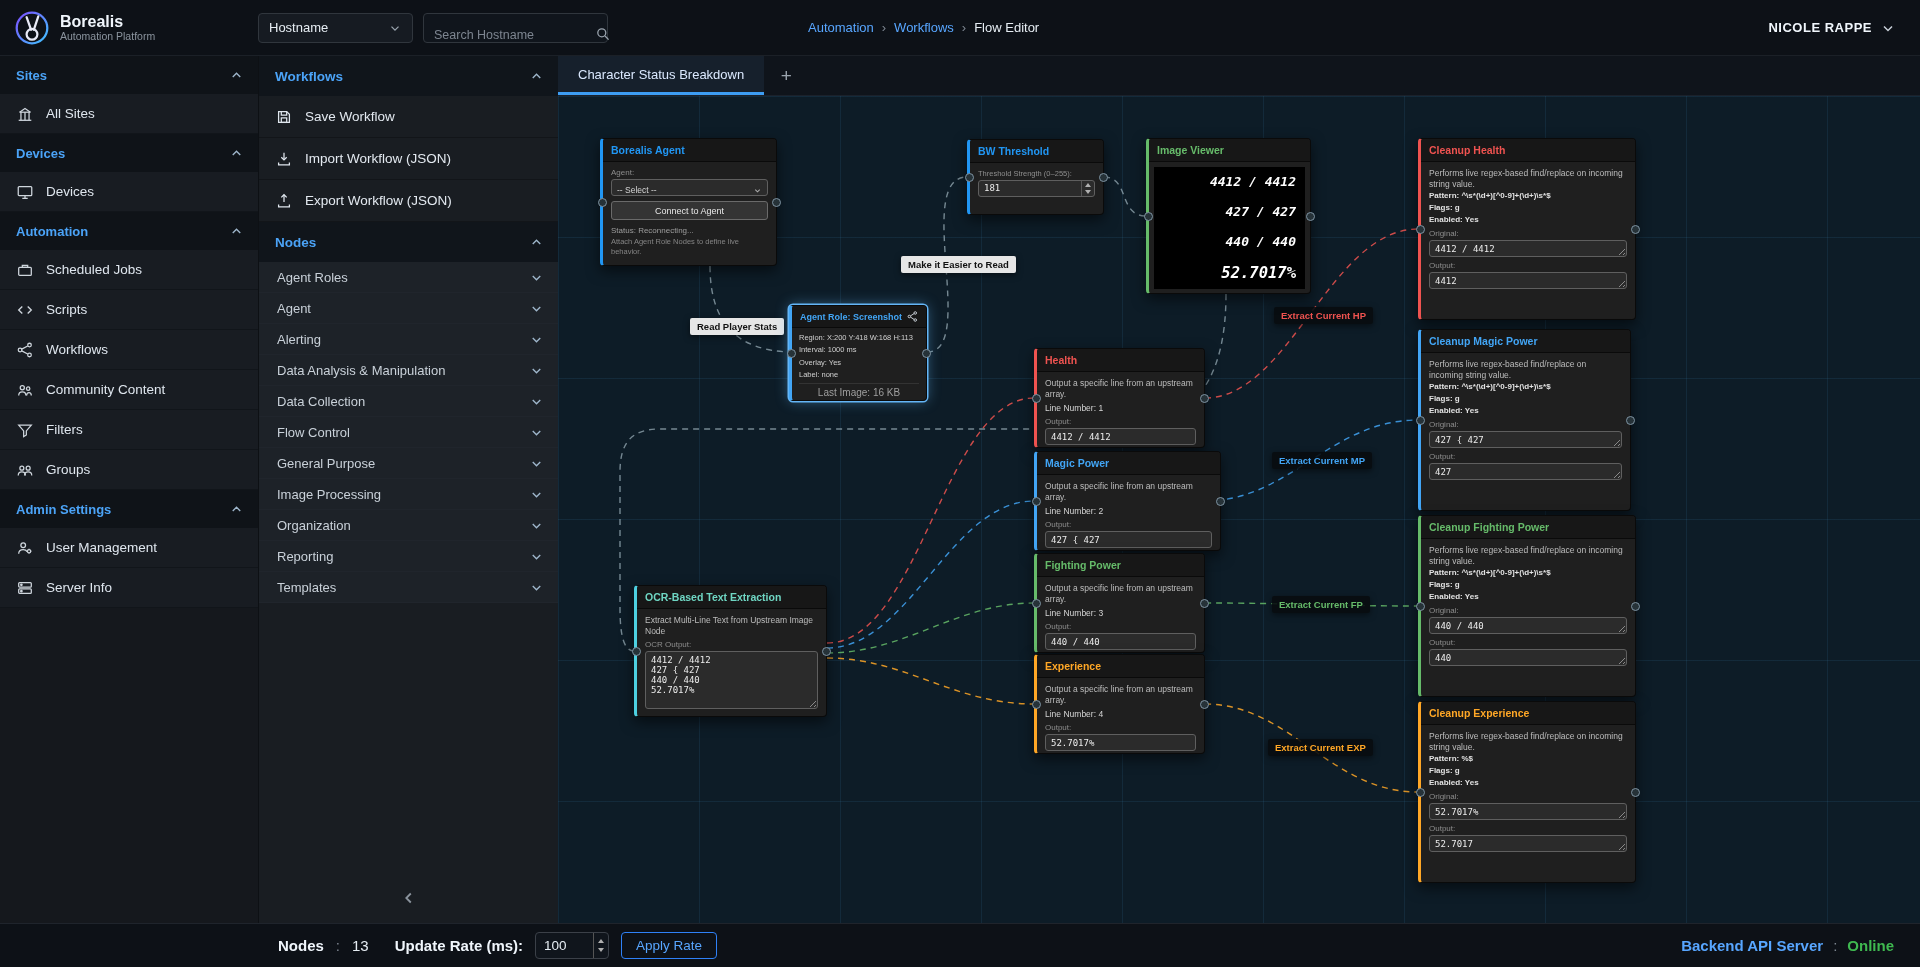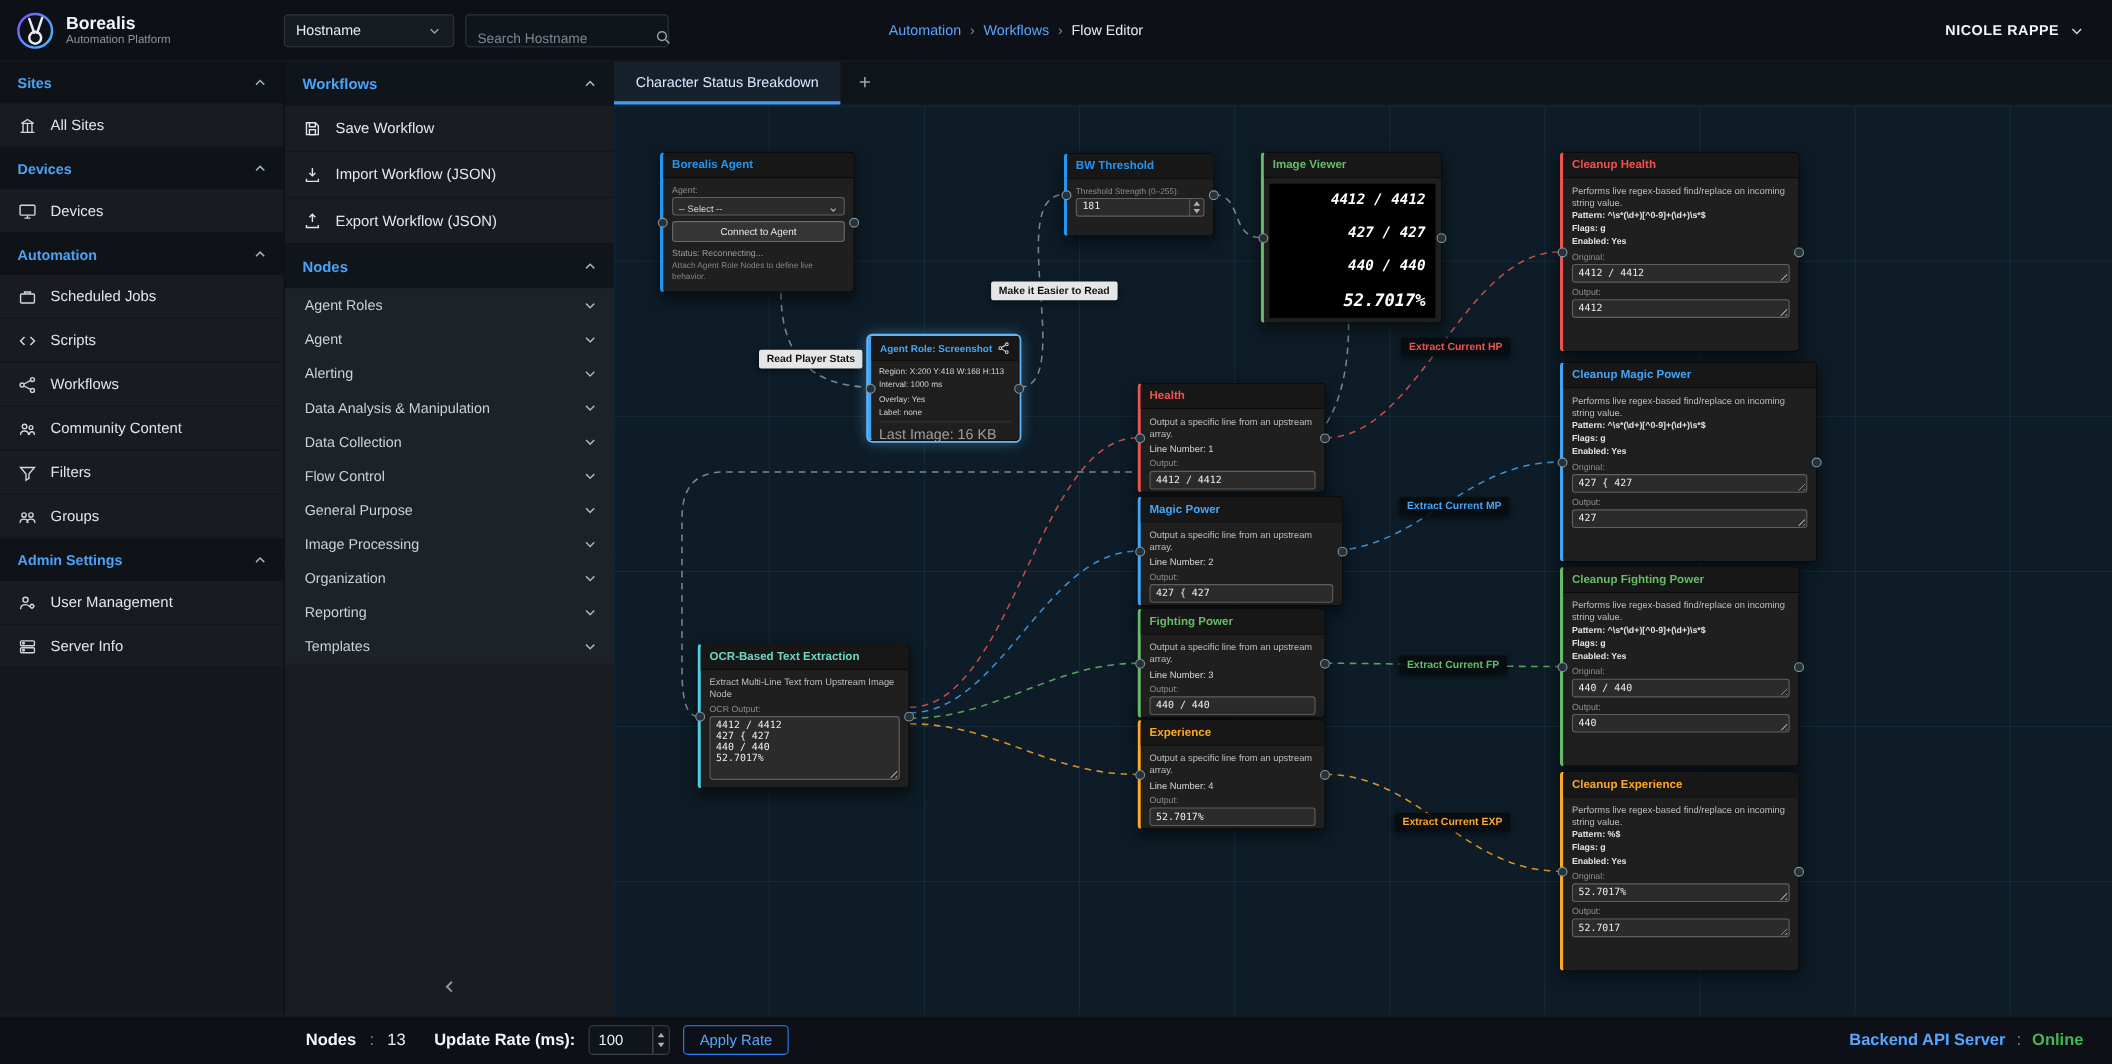--- a/index.html
+++ b/index.html
@@ -95,21 +95,21 @@
   .numval { flex:1; font-size:9px; padding:2px 5px; color:#ececec; font-family:"DejaVu Sans Mono", monospace; }
   .spin { width:13px; border-left:1px solid #555; display:flex; flex-direction:column; align-items:center;
     justify-content:space-evenly; cursor:pointer; }
   .tri-up { width:0; height:0; border-left:3px solid transparent; border-right:3px solid transparent; border-bottom:4px solid #b0b0b0; }
   .tri-dn { width:0; height:0; border-left:3px solid transparent; border-right:3px solid transparent; border-top:4px solid #b0b0b0; }
   .screen { margin:5px; height:122px; background:#000; padding:7px 9px; display:flex; flex-direction:column;
     justify-content:space-between; font-family:"DejaVu Sans Mono", monospace; font-style:italic; font-weight:700;
     color:#ffffff; text-align:right; }
   .sl { font-size:13px; } .sl-big { font-size:15.5px; }
   .rline { font-size:7.5px; color:#d0d0d0; margin-bottom:2.5px; line-height:1.3; }
-  .rfoot { font-size:13px; color:#9e9e9e; text-align:left; border-top:1px solid #333; margin-top:3px; padding-top:3px; }
+  .rfoot { font-size:10px; color:#9e9e9e; text-align:center; border-top:1px solid #333; margin-top:3px; padding-top:3px; }
   .sel { box-shadow:0 0 0 1.5px #64b5f6, 0 0 14px rgba(100,181,246,.45); }
 
   
   .chip { position:absolute; z-index:2; background:#e6e6e6; color:#111; font-size:9.5px; font-weight:700;
     padding:3px 7px; border-radius:2px; box-shadow:0 2px 6px rgba(0,0,0,.5); white-space:nowrap; }
   .chip-dark { background:rgba(8,12,16,.9); }
 
   
   .statusbar { position:absolute; bottom:0; left:0; width:100%; height:44px; background:#0d1117;
     border-top:1px solid #1f242c; display:flex; align-items:center; z-index:10; }
@@ -567,21 +567,21 @@
         <div class="nmeta">Pattern: ^\s*(\d+)[^0-9]+(\d+)\s*$</div>
         <div class="nmeta">Flags: g</div>
         <div class="nmeta">Enabled: Yes</div>
         <div class="nlabel">Original:</div>
         <div class="ta"><span>4412 / 4412</span><i class="grip"></i></div>
         <div class="nlabel">Output:</div>
         <div class="ta"><span>4412</span><i class="grip"></i></div>
       </div>
     </div>
 
-    <div class="node" style="left:860px;top:233px;width:234px;height:182px;--ac:#42a5f5">
+    <div class="node" style="left:860px;top:233px;width:213px;height:182px;--ac:#42a5f5">
       <div class="node-h">
           <span>Cleanup Magic Power</span>
         </div>
       <div class="node-b">
         <div class="ndesc">Performs live regex-based find/replace on incoming string value.</div>
         <div class="nmeta">Pattern: ^\s*(\d+)[^0-9]+(\d+)\s*$</div>
         <div class="nmeta">Flags: g</div>
         <div class="nmeta">Enabled: Yes</div>
         <div class="nlabel">Original:</div>
         <div class="ta"><span>427 { 427</span><i class="grip"></i></div>

